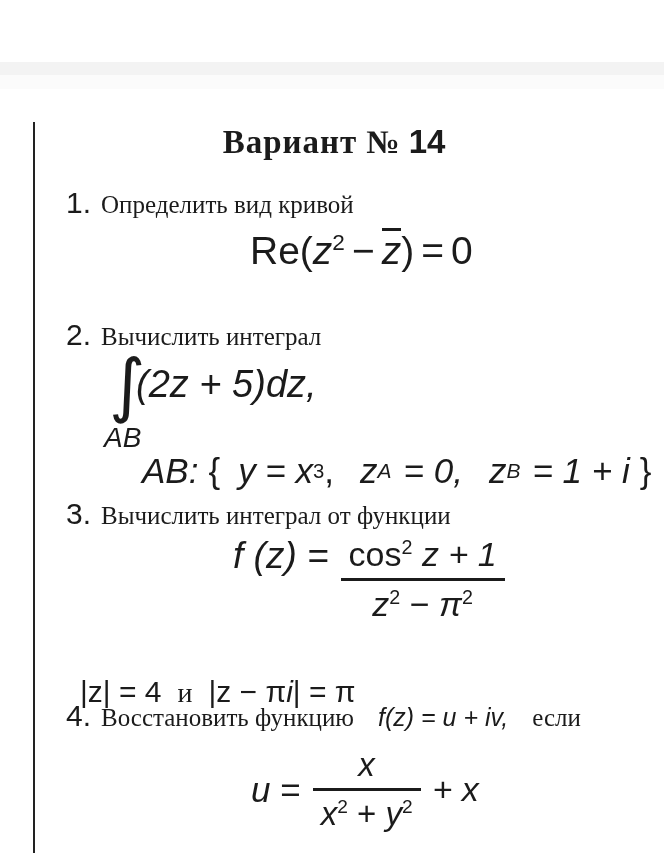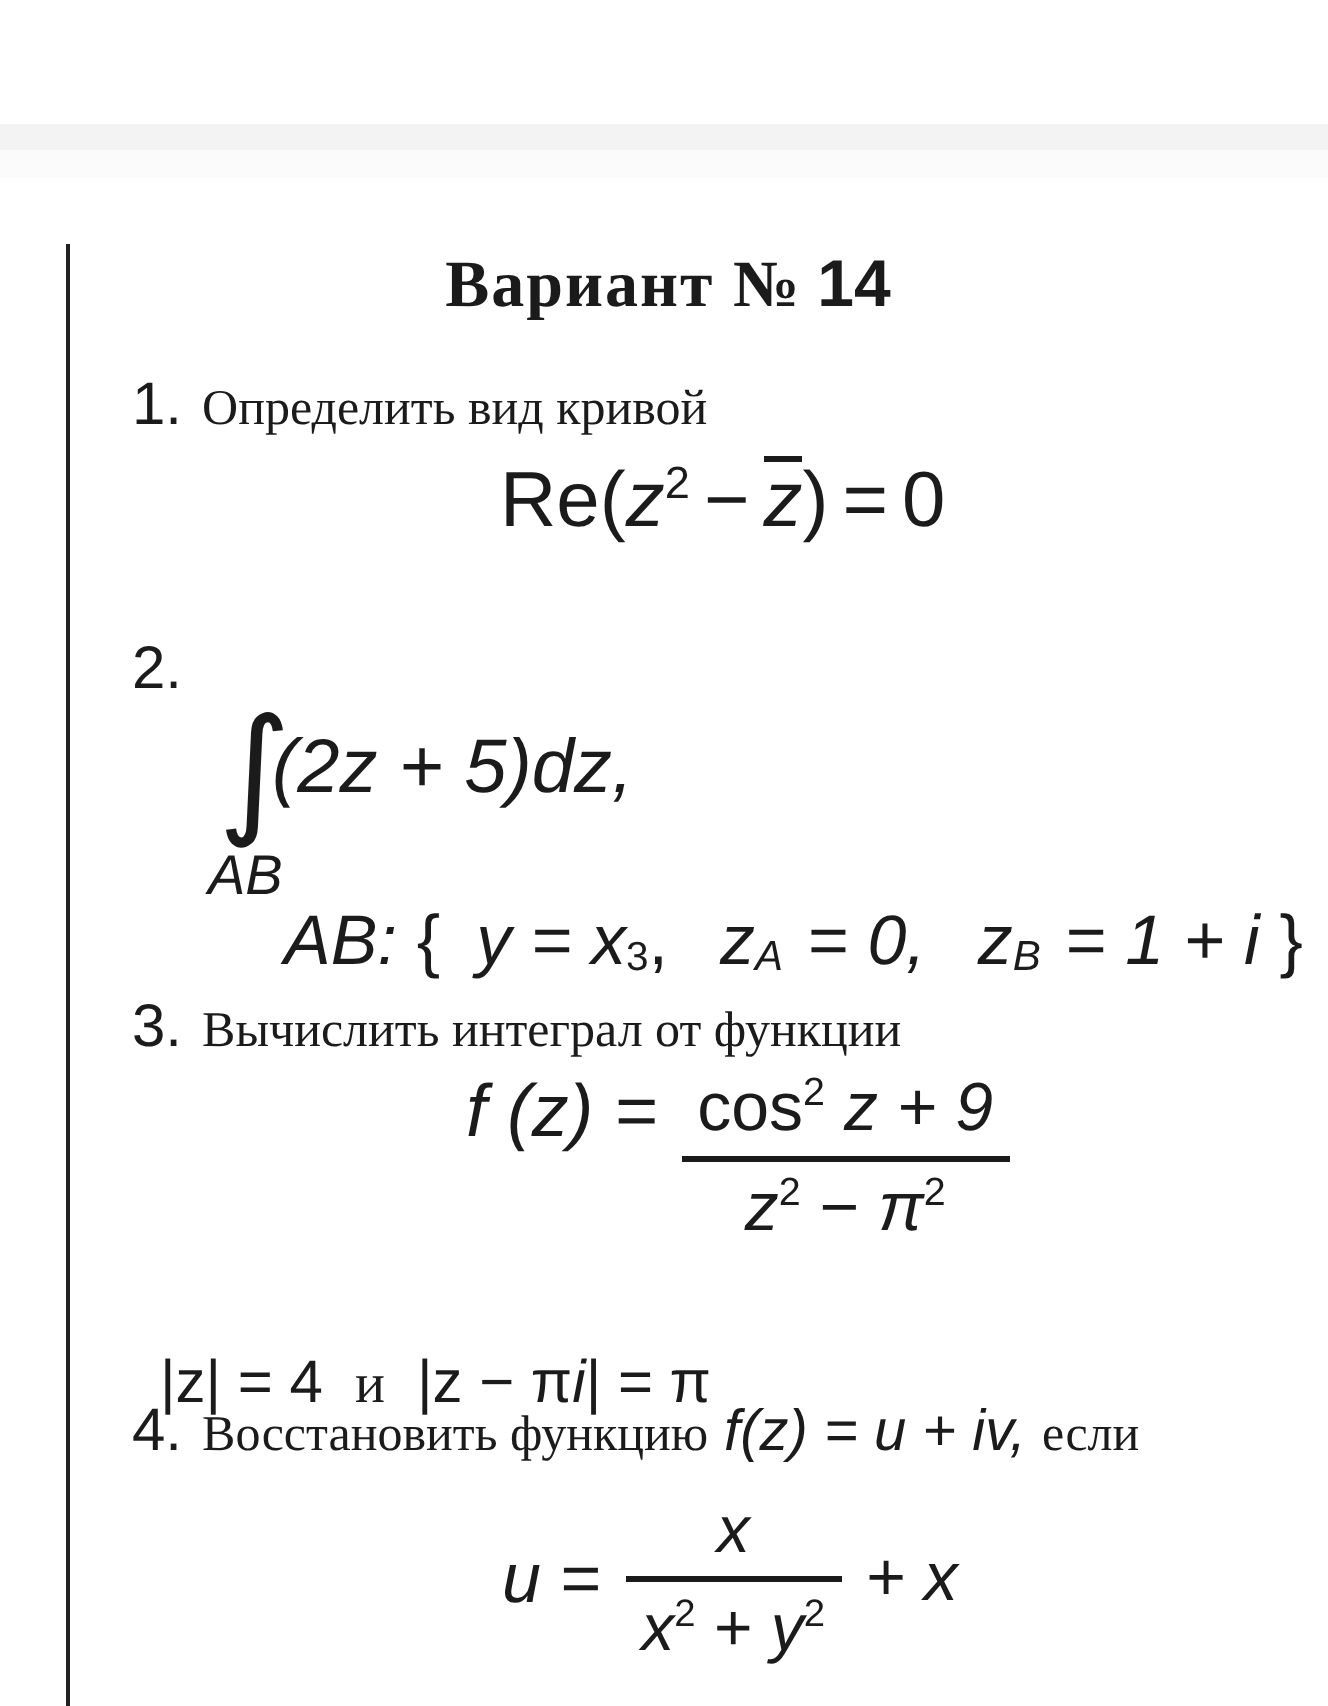--- a/index.html
+++ b/index.html
@@ -49,42 +49,42 @@
   
   .f1 { top: 228px; left: 250px; font-size: 39px; white-space: nowrap; }
   .f1 .sp { margin: 0 7px; }
 
   
   .int-sign { left: 109px; top: 350px; font-size: 70px; line-height: 1; font-family: "DejaVu Sans", sans-serif; }
   .int-expr { left: 136px; top: 363px; font-size: 38px; }
   .int-sub  { left: 104px; top: 422px; font-size: 28px; }
 
   
-  .path { top: 451px; left: 142px; font-size: 35px; display: flex; align-items: flex-end; white-space: nowrap; }
+  .path { top: 451px; left: 142px; font-size: 35px; display: flex; align-items: center; white-space: nowrap; }
   .path .g1 { margin-left: 12px; }
   .path .gap { margin-left: 26px; }
   .path .brace { font-style: normal; margin-left: 10px; margin-right: 6px; }
 
   
   .f3 { left: 233px; top: 535px; display: flex; align-items: flex-start; }
   .f3 .lhs { font-size: 37px; margin-right: 12px; }
   .frac { display: inline-flex; flex-direction: column; align-items: center; }
   .frac .fnum, .frac .fden { font-size: 34px; padding: 0 8px; white-space: nowrap; text-align: center; }
   .frac .fbar { align-self: stretch; height: 0; border-top: 3px solid #1b1b1b; margin: 4px 0; }
 
   
   .contours { top: 645px; left: 68px; display: flex; align-items: baseline; white-space: nowrap; }
   .contours .rus { font-family: "Liberation Serif", serif; font-size: 28px; }
   .contours .m { font-size: 30px; margin-top: 30px; }
   .contours .s1 { margin-left: 12px; }
   .contours .s2 { margin-left: 16px; }
 
   
   .p4row { top: 699px; left: 66px; }
-  .p4row .fz { font-size: 29px; margin: 0 8px; }
+  .p4row .fz { font-size: 25px; margin: 0 24px; }
 
   
   .f4 { left: 251px; top: 746px; display: flex; align-items: center; }
   .f4 .lhs { font-size: 35px; margin-right: 12px; }
   .f4 .fnum, .f4 .fden { font-size: 33px; }
   .f4 .tail { font-size: 34px; margin-left: 12px; }
 </style>
 </head>
 <body>
 
@@ -101,20 +101,21 @@
   <span class="pnum">1.</span>
   <span class="plabel">Определить вид кривой</span>
 </div>
 
 <div class="abs f1 math">
   <span class="mup">Re</span><span class="mup">(</span><span class="mi">z</span><sup>2</sup><span class="mup sp">−</span><span class="overbar mi">z</span><span class="mup">)</span><span class="mup sp">=</span><span class="mup">0</span>
 </div>
 
 <div class="abs prob" style="top:318px; left:66px;">
   <span class="pnum">2.</span>
+  <span class="plabel">Вычислить интеграл</span>
 </div>
 
 <div class="abs int-sign">∫</div>
 <div class="abs int-expr math mi">(2z + 5)dz,</div>
 <div class="abs int-sub math mi">AB</div>
 
 <div class="abs path math mi">
   <span>AB:</span>
   <span class="brace">{</span>
   <span class="g1">y = x</span>
@@ -130,21 +131,21 @@
 </div>
 
 <div class="abs prob" style="top:497px; left:66px;">
   <span class="pnum">3.</span>
   <span class="plabel">Вычислить интеграл от функции</span>
 </div>
 
 <div class="abs f3 math">
   <span class="lhs mi">f (z) =</span>
   <span class="frac">
-    <span class="fnum"><span class="mup">cos</span><sup>2</sup>&nbsp;<span class="mi">z + 9</span></span>
+    <span class="fnum"><span class="mup">cos</span><sup>2</sup>&nbsp;<span class="mi">z + 1</span></span>
     <span class="fbar"></span>
     <span class="fden"><span class="mi">z</span><sup>2</sup>&nbsp;<span class="mup">−</span>&nbsp;<span class="mi">π</span><sup>2</sup></span>
   </span>
 </div>
 
 <div class="abs contours">
   <span class="m s1 math mup">|z| = 4</span>
   <span class="rus s2">и</span>
   <span class="m s2 math mup">|z − π</span>
     <span class="m math mi">i</span>

